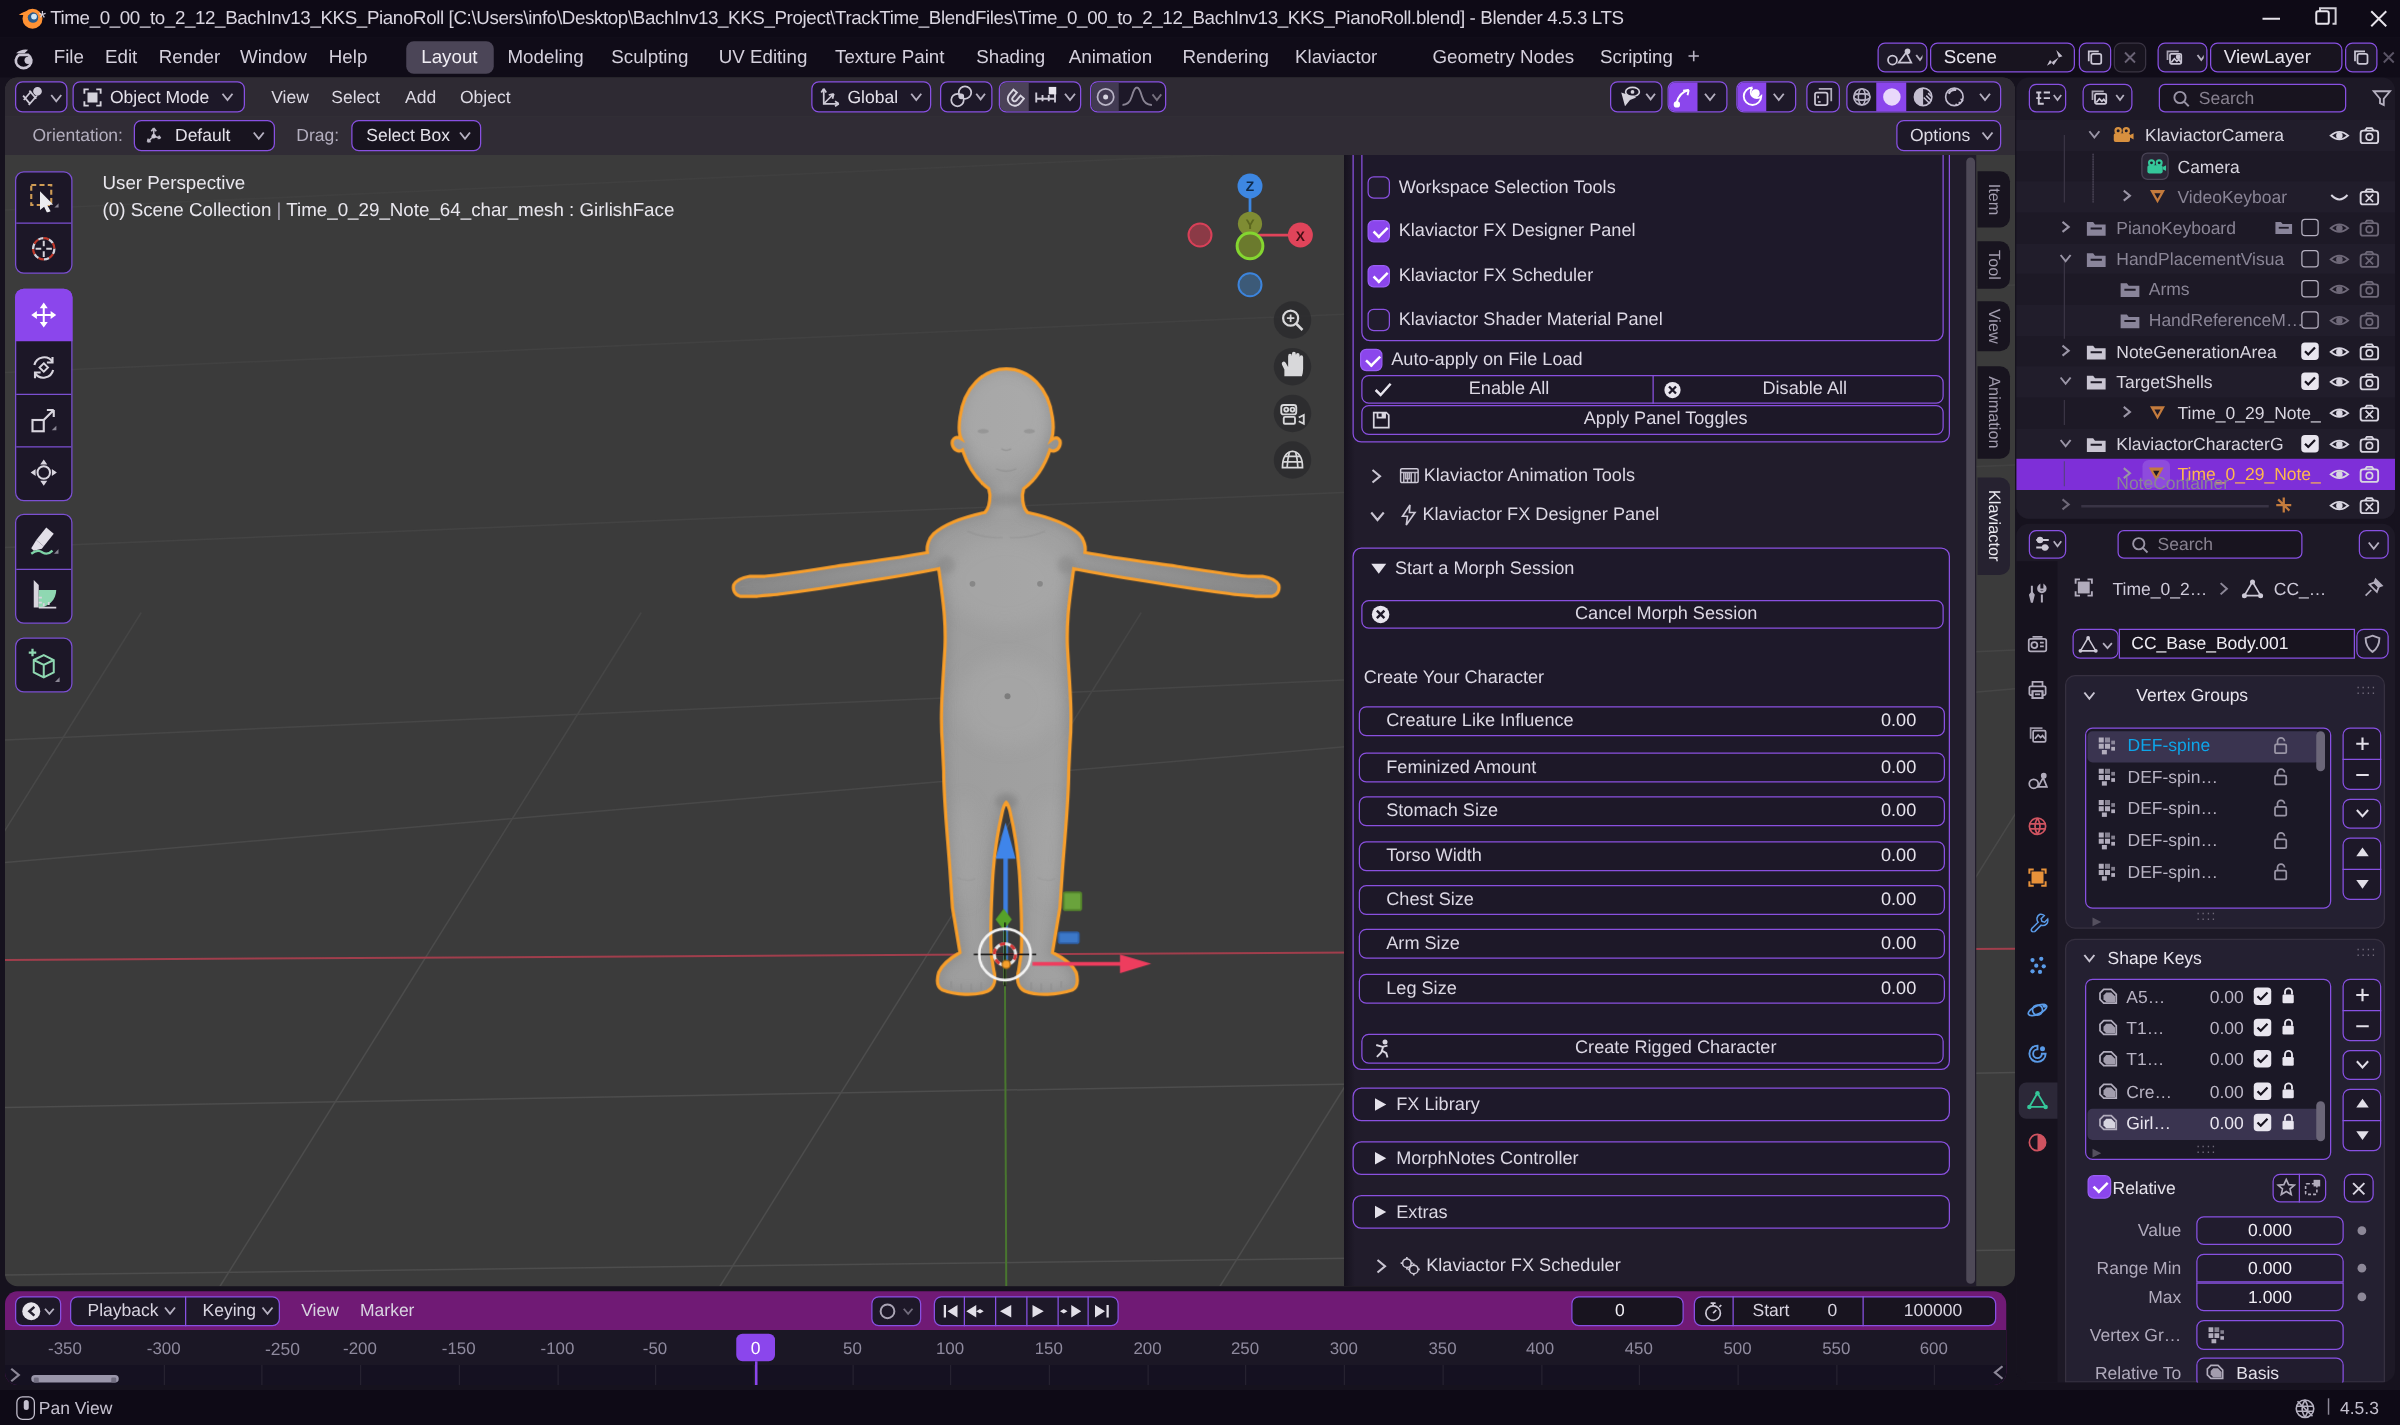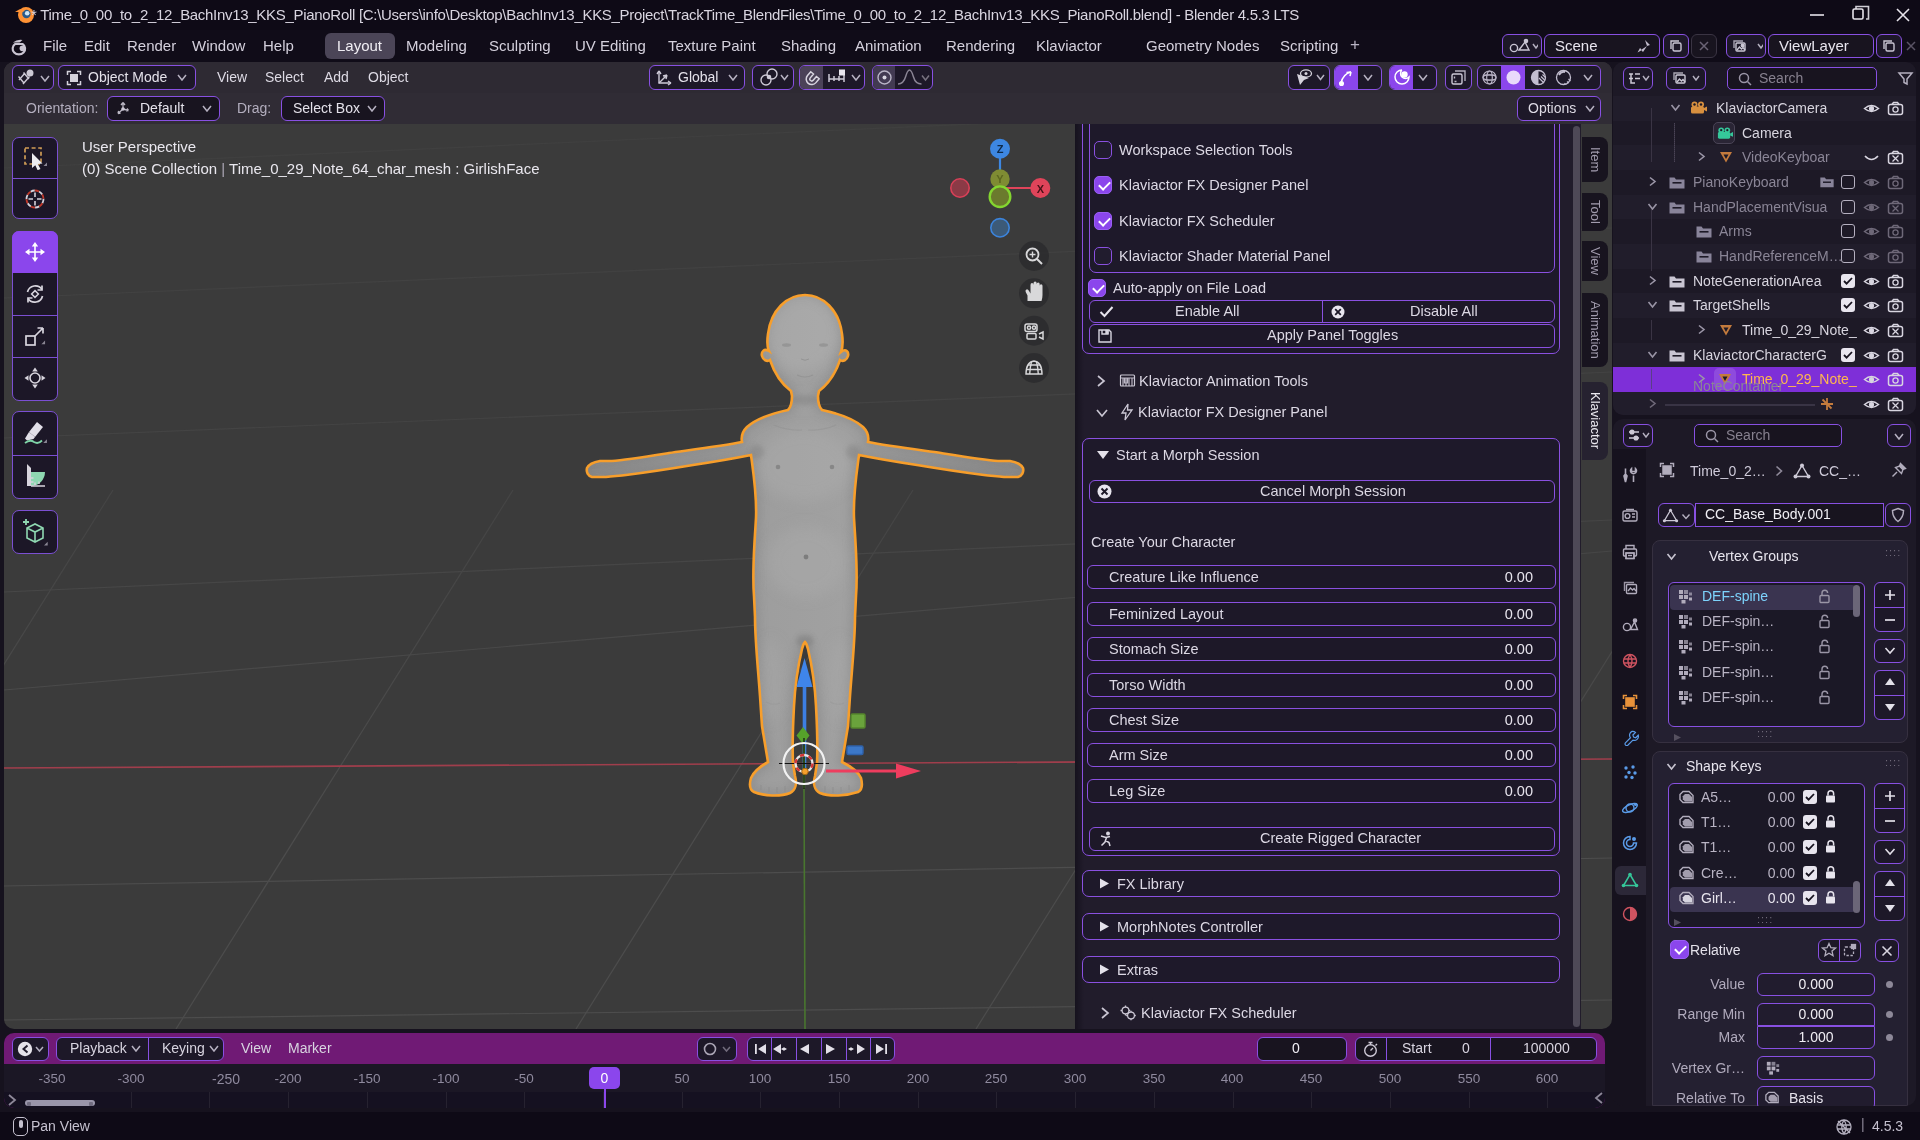--- a/index.html
+++ b/index.html
@@ -580,21 +580,21 @@
         <circle cx="8.5" cy="8.5" r="7" fill="#e8e5ee"></circle>
         <path d="M5.5 5.5 l6 6 M11.5 5.5 l-6 6" stroke="#1d1828" stroke-width="1.9"></path>
       </svg>
     <div class="txt" style="left:185px;top:359px;">Cancel Morph Session</div>
     <div class="txt" style="left:16px;top:410px;">Create Your Character</div>
     <div class="slider abs" style="left:12px;top:441px;">
         <span class="sl">Creature Like Influence</span>
         <span class="sv">0.00</span>
       </div>
     <div class="slider abs" style="left:12px;top:478px;">
-        <span class="sl">Feminized Layout</span>
+        <span class="sl">Feminized Amount</span>
         <span class="sv">0.00</span>
       </div>
     <div class="slider abs" style="left:12px;top:513px;">
         <span class="sl">Stomach Size</span>
         <span class="sv">0.00</span>
       </div>
     <div class="slider abs" style="left:12px;top:549px;">
         <span class="sl">Torso Width</span>
         <span class="sv">0.00</span>
       </div>
@@ -1219,21 +1219,21 @@
       <g fill="#b1acbc">
         <rect x="3" y="3" width="4" height="4"></rect>
         <rect x="8" y="3" width="4" height="4" opacity="0.7"></rect>
         <rect x="3" y="8" width="4" height="4"></rect>
         <rect x="8" y="8" width="4" height="4"></rect>
         <rect x="13" y="5.5" width="3" height="3" opacity="0.7"></rect>
         <rect x="13" y="10.5" width="3" height="3"></rect>
         <rect x="5.5" y="13" width="4" height="3.5"></rect>
       </g>
     </svg>
-  <div class="txt" style="left:89px;top:169px;color:#7dd3fc;">DEF-spine</div>
+  <div class="txt" style="left:89px;top:169px;color:#0ea5e9;">DEF-spine</div>
   <svg class="abs" style="left:203px;top:169px;" width="17" height="17" viewBox="0 0 17 17">
       <g fill="none" stroke="#9a95a6" stroke-width="1.4">
         <rect x="4" y="7.5" width="9" height="7" rx="1"></rect>
         <path d="M6 7.5 V5 a2.8 2.8 0 0 1 5.6 0"></path>
       </g>
     </svg>
   <svg class="abs" style="left:63px;top:193px;" width="19" height="19" viewBox="0 0 19 19">
       <g fill="#b1acbc">
         <rect x="3" y="3" width="4" height="4"></rect>
         <rect x="8" y="3" width="4" height="4" opacity="0.7"></rect>

